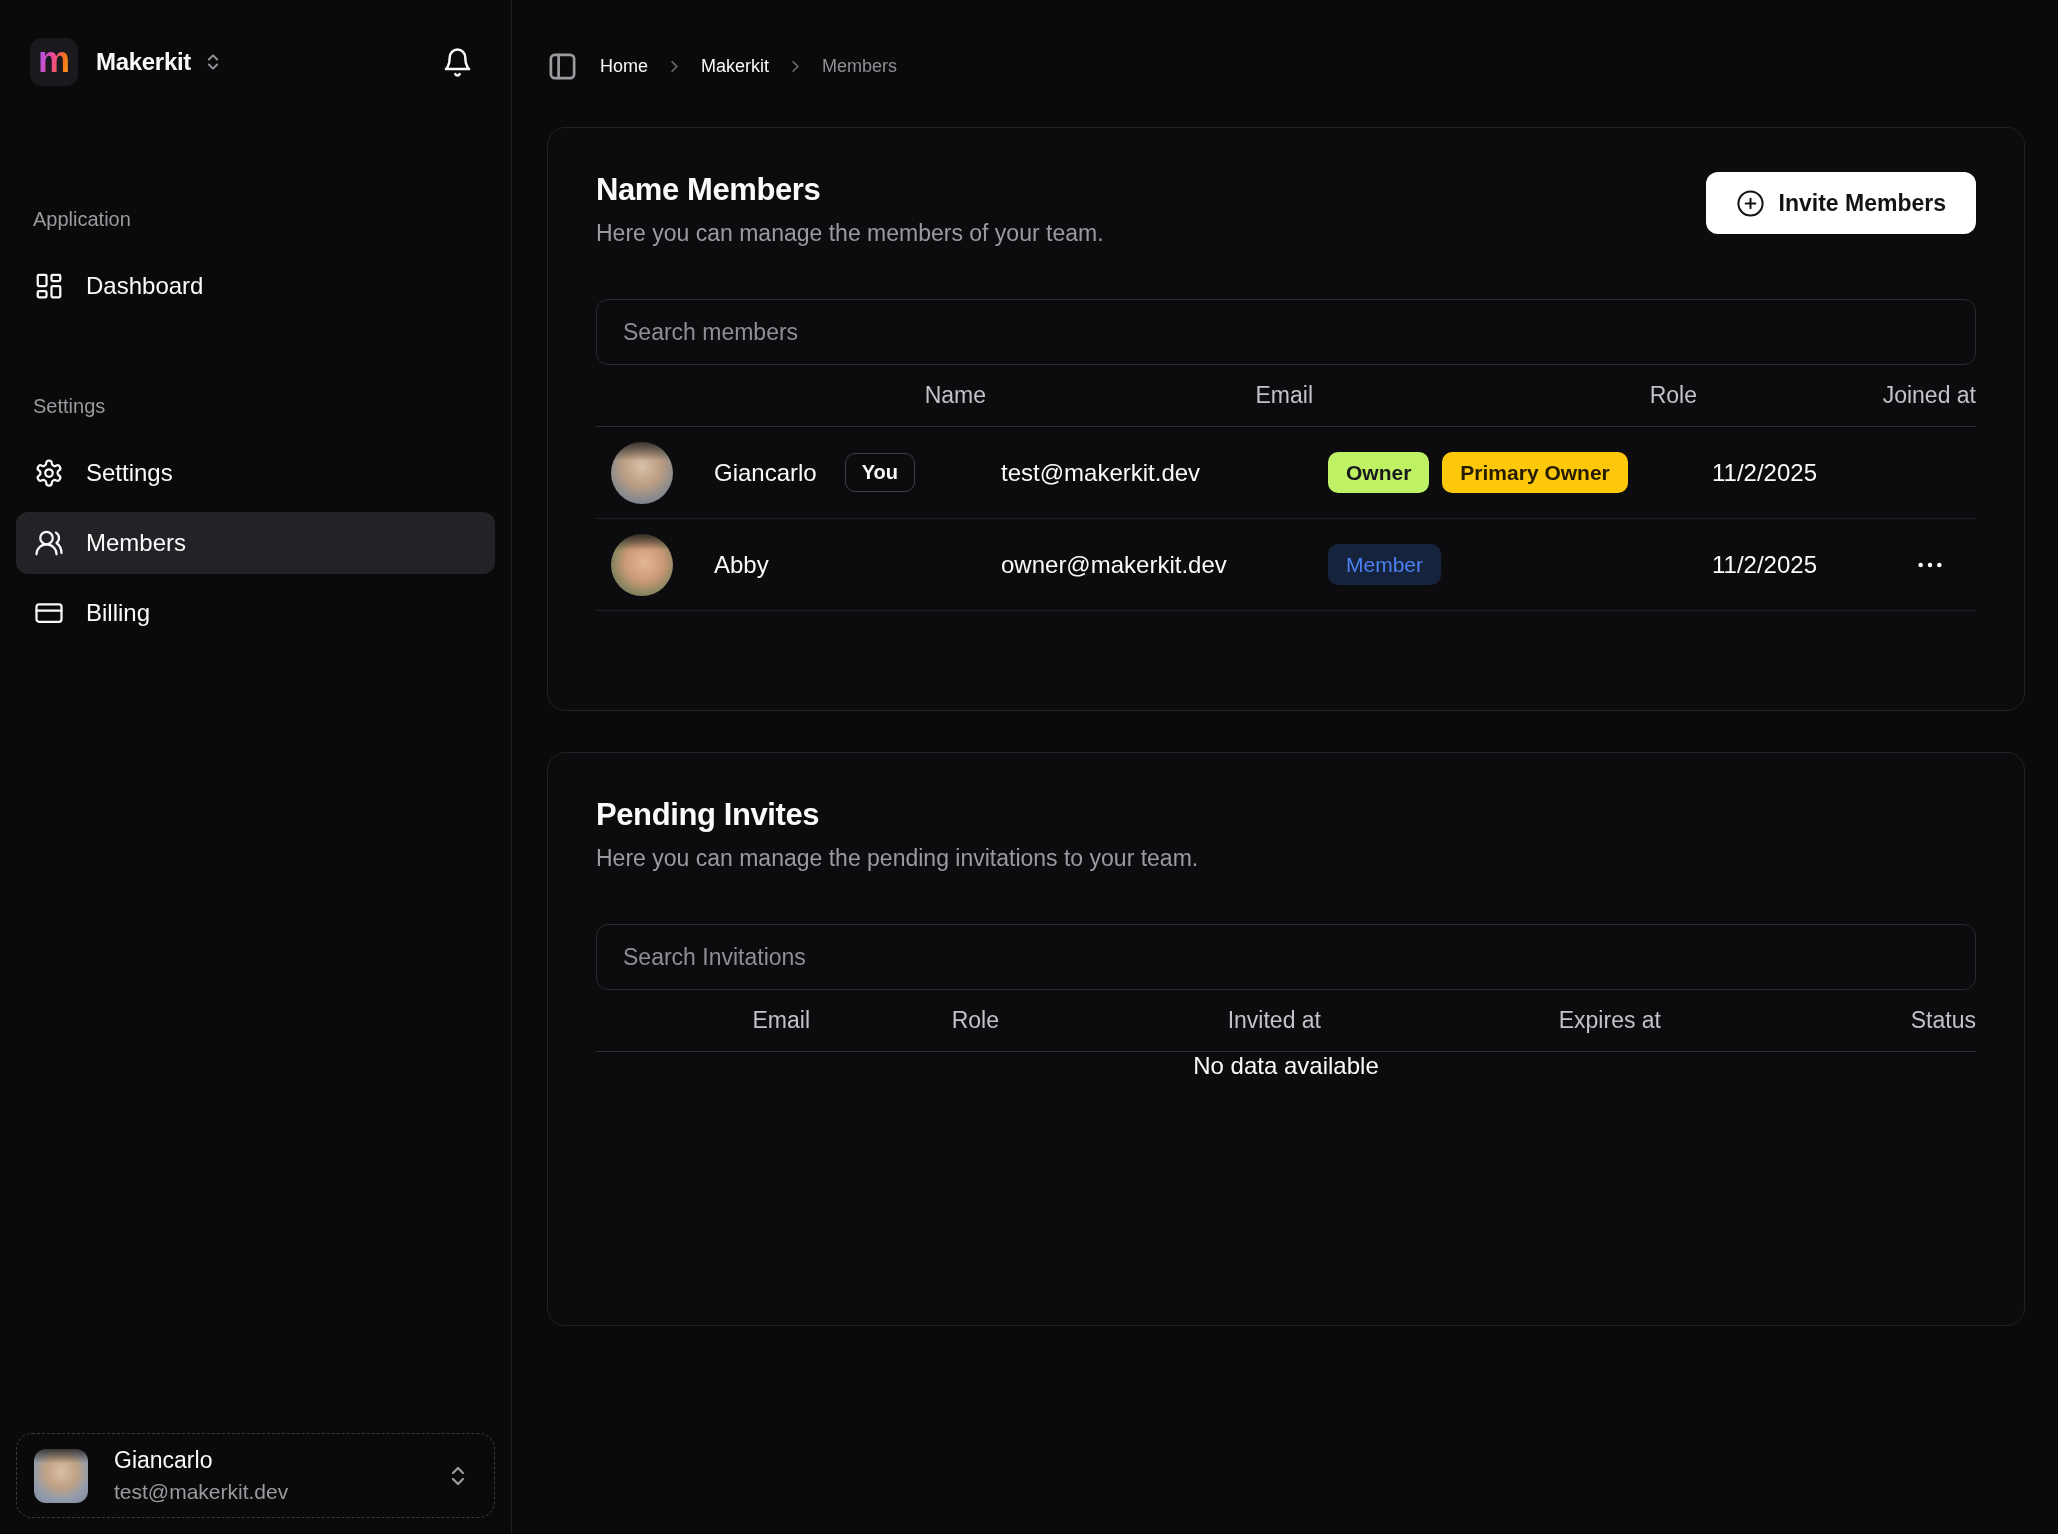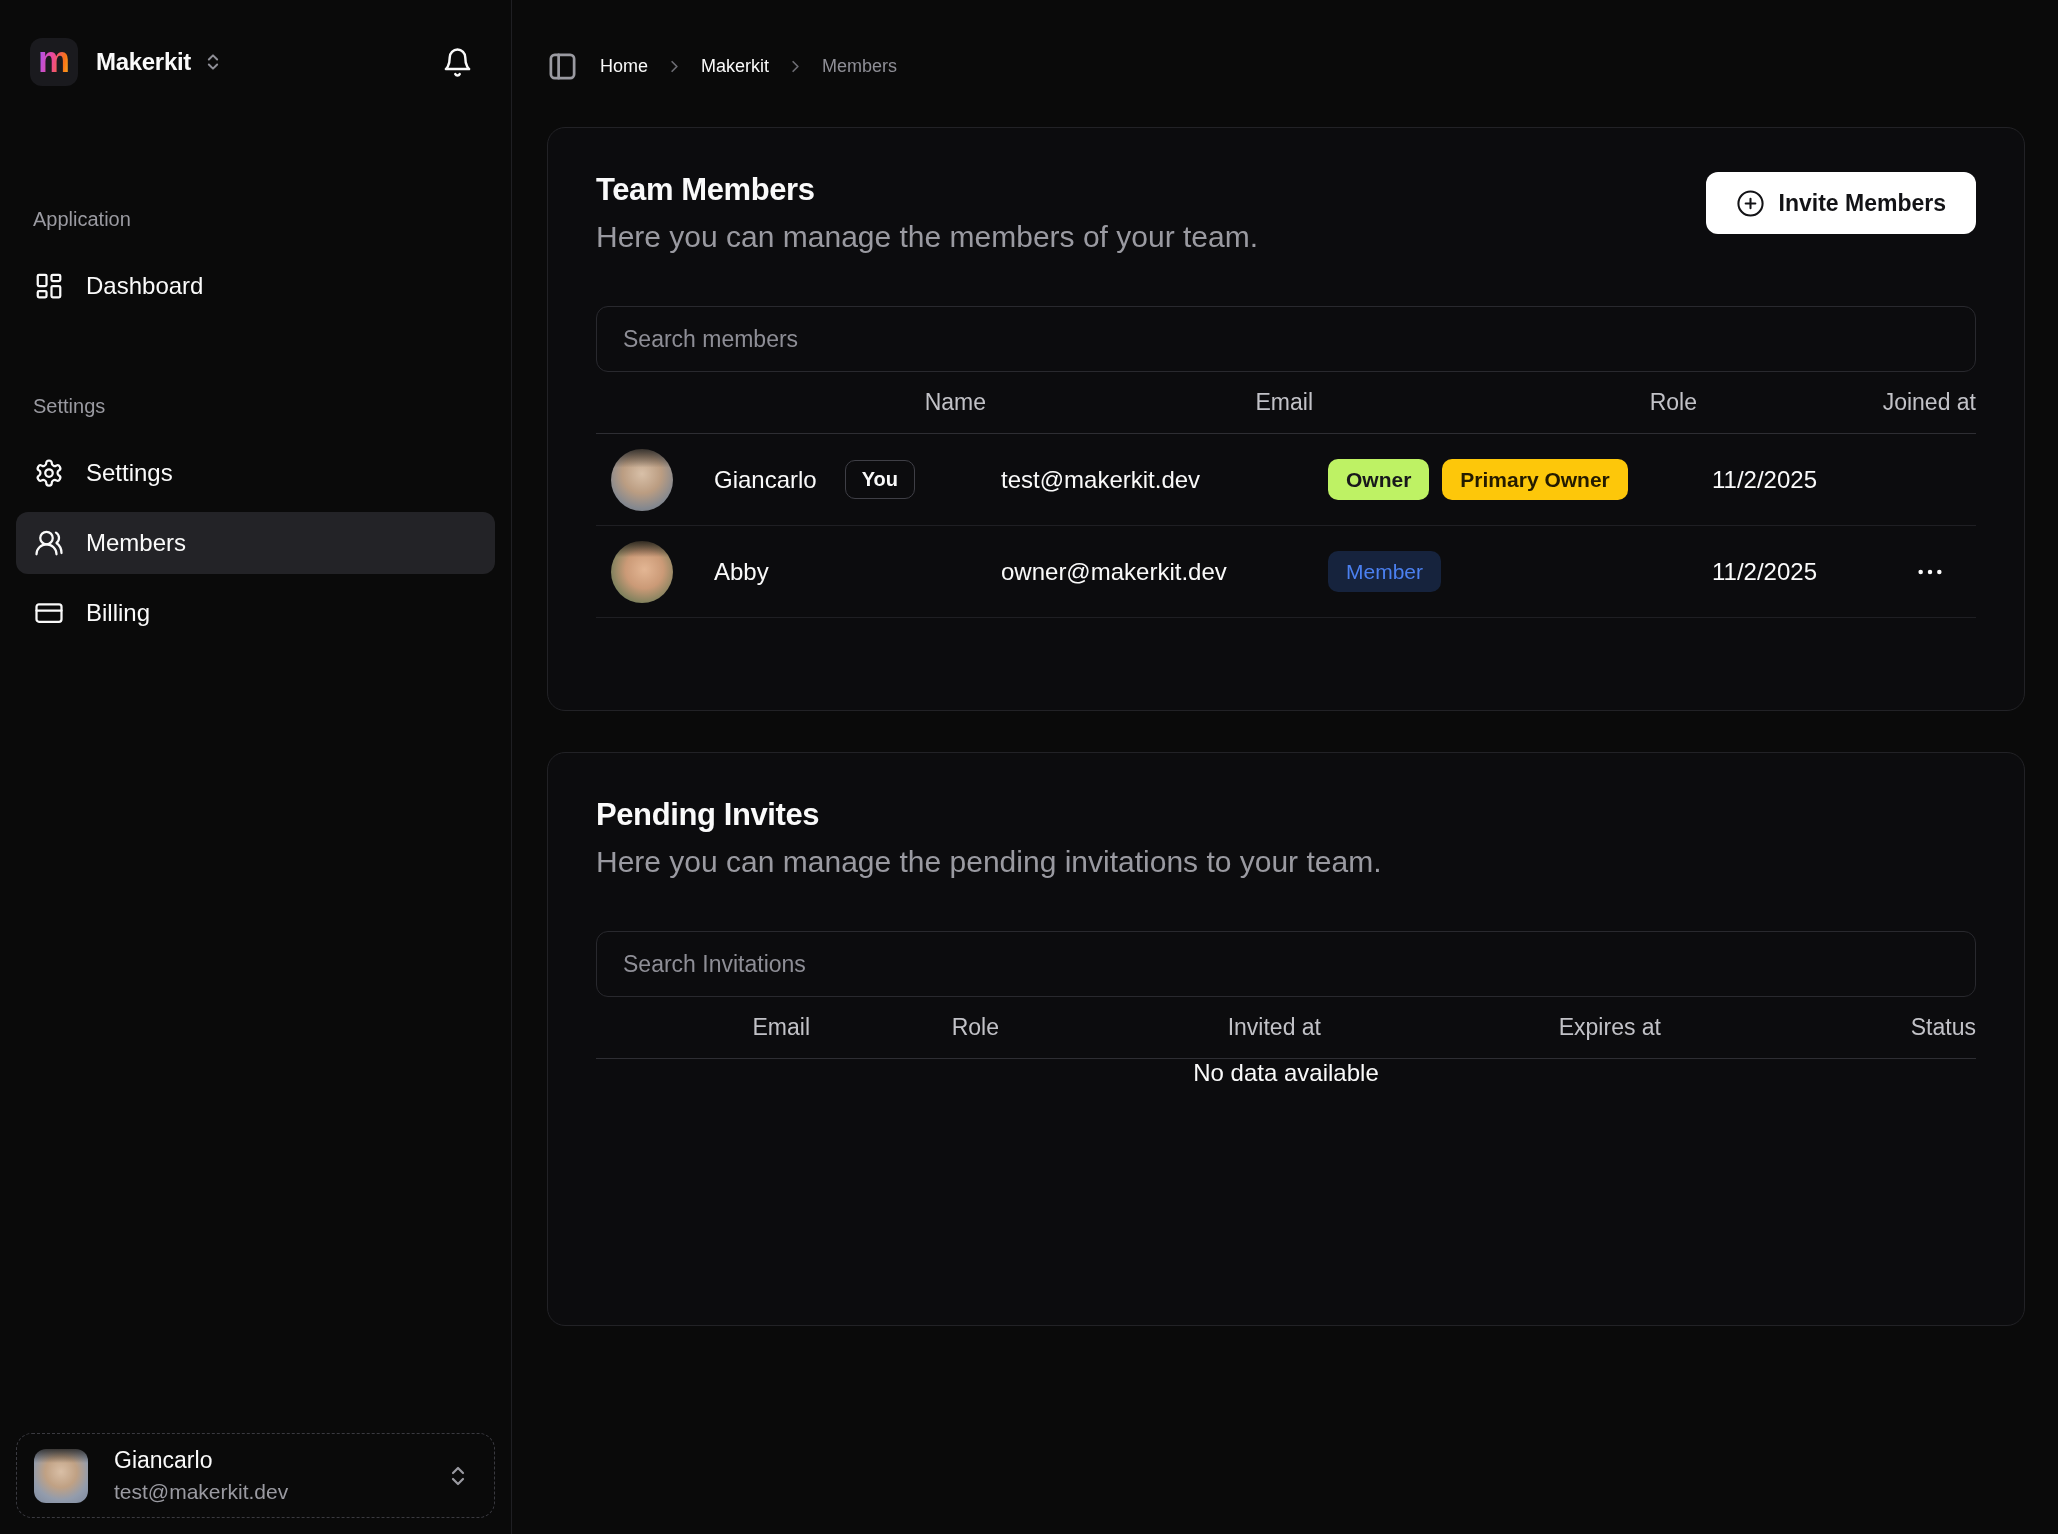--- a/index.html
+++ b/index.html
@@ -80,21 +80,21 @@
     margin-top: 41px;
     border: 1px solid #222226; border-radius: 18px;
     background: #0c0c0e;
     padding: 44px 48px; overflow: hidden;
   }
   .card.members-card { height: 584px; }
   .card.invites-card { height: 574px; }
 
   .card-head { display: flex; align-items: flex-start; justify-content: space-between; }
   .card-title { font-size: 31px; font-weight: 700; letter-spacing: -0.4px; }
-  .card-sub { font-size: 30px; color: #9a9aa1; margin-top: 12px; }
+  .card-sub { font-size: 23px; color: #9a9aa1; margin-top: 12px; }
 
   .invite-btn {
     display: flex; align-items: center; gap: 14px;
     height: 62px; padding: 0 30px; border: none; border-radius: 12px;
     background: #ffffff; color: #131316; font-size: 23px; font-weight: 600;
     font-family: "Liberation Sans", sans-serif; cursor: pointer;
   }
 
   .search-input {
     width: 100%; height: 66px; margin-top: 52px;
@@ -257,21 +257,21 @@
               <path d="m9 18 6-6-6-6"></path>
             </svg>
         </span>
         <span class="crumb current">Members</span>
       </nav>
     </div>
 
     <section class="card members-card">
       <div class="card-head">
         <div>
-          <h2 class="card-title">Team Members</h2>
+          <h2 class="card-title">Name Members</h2>
           <p class="card-sub">Here you can manage the members of your team.</p>
         </div>
         <button class="invite-btn">
           <span>
             <svg width="29" height="29" viewBox="0 0 24 24" fill="none" stroke="currentColor" stroke-width="1.7" stroke-linecap="round" stroke-linejoin="round">
                 <circle cx="12" cy="12" r="10"></circle>
                 <line x1="12" y1="8" x2="12" y2="16"></line>
                 <line x1="8" y1="12" x2="16" y2="12"></line>
               </svg>
           </span>

